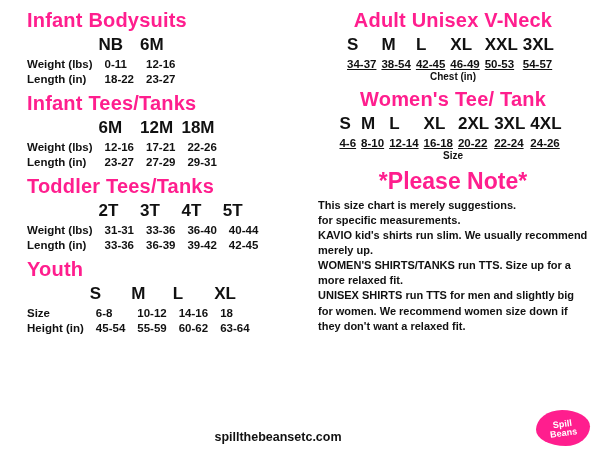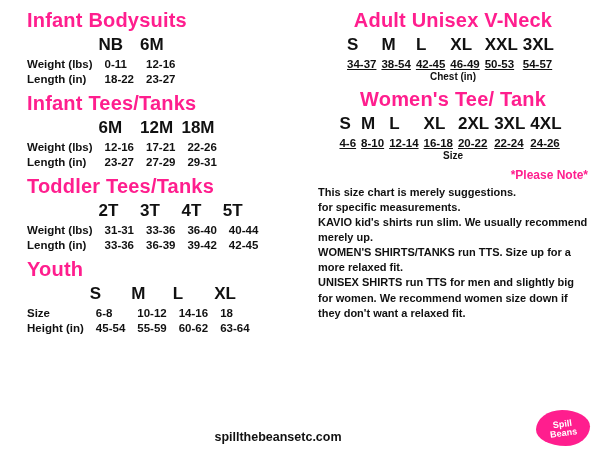--- a/index.html
+++ b/index.html
@@ -96,23 +96,23 @@
     font-size: 10px;
     font-weight: bold;
     color: #111;
     text-align: center;
     margin-top: 0px;
   }
 
   .note-title {
     color: #ff1e8e;
     font-weight: bold;
-    font-size: 12px;
+    font-size: 23px;
     margin: 4px 0 3px 0;
-    text-align: right;
+    text-align: center;
   }
   .note-body {
     font-size: 11px;
     line-height: 1.28;
     color: #111;
     font-weight: bold;
     font-family: "Liberation Sans", sans-serif;
   }
   .note-body p {
     margin: 0 0 1px 0;

